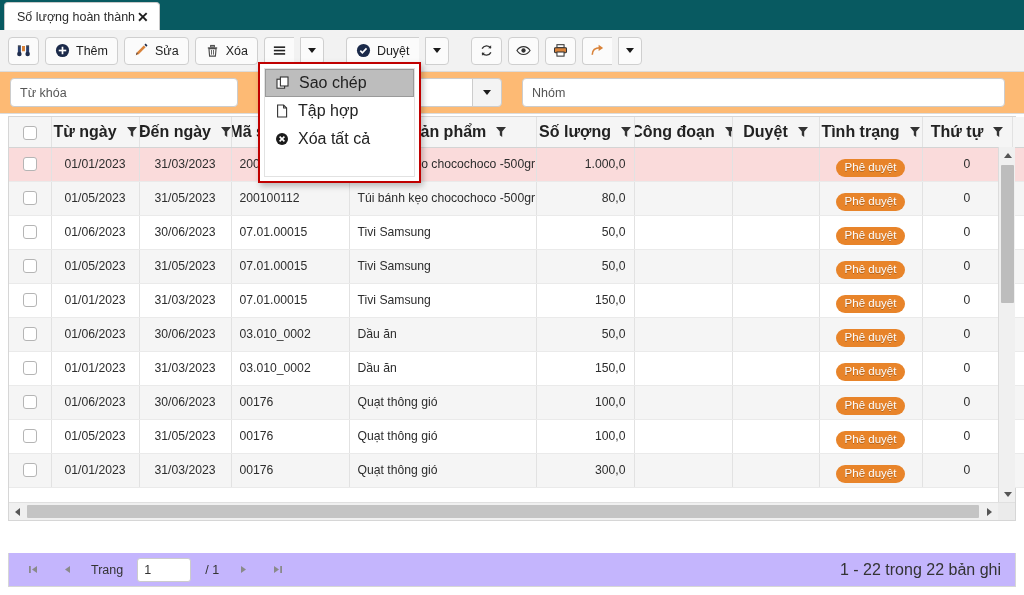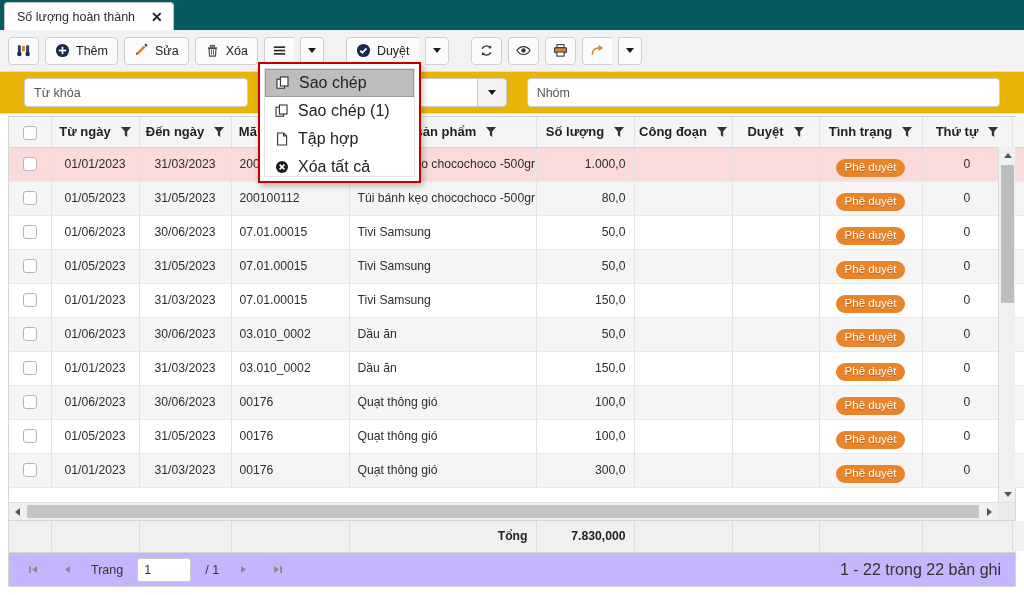--- a/index.html
+++ b/index.html
@@ -18,21 +18,21 @@
   .tabstrip {
     position: absolute; left: 0; top: 0; width: 1024px; height: 30px;
     background: #085a61;
   }
   .tab {
     position: absolute; left: 4px; top: 2px; height: 28px;
     background: #ffffff;
     border: 1px solid #c8c8c8; border-bottom: none;
     border-radius: 4px 4px 0 0;
     padding: 0 10px 0 12px;
-    display: flex; align-items: center; gap: 16px;
+    display: flex; align-items: center; gap: 2px;
     font-size: 12.5px; color: #2b2b2b;
   }
   .tab .tab-close {
     font-size: 14px; font-weight: bold; color: #1d1d1d; line-height: 1;
     cursor: pointer;
   }
 
   
   .toolbar {
     position: absolute; left: 0; top: 30px; width: 1024px; height: 42px;
@@ -54,22 +54,22 @@
   .tbtn.split-right { border-radius: 0 4px 4px 0; padding: 0 7px; min-width: 24px; }
   .tb-gap { width: 10px; }
   .caret { width: 0; height: 0; border-left: 4.5px solid transparent;
            border-right: 4.5px solid transparent; border-top: 5.5px solid #1b1b1b; }
 
   .ico { width: 15px; height: 15px; display: block; }
 
   
   .filterbar {
     position: absolute; left: 0; top: 72px; width: 1024px; height: 42px;
-    background: #eab308; border-bottom: 1px solid #dcdcdc;
-    display: flex; align-items: center; padding: 0 24px; gap: 20px;
+    background: #fdba74; border-bottom: 1px solid #dcdcdc;
+    display: flex; align-items: center; padding: 0 10px; gap: 20px;
   }
   .inp {
     height: 29px; background: #fff;
     border: 1px solid #cccccc; border-radius: 4px;
     padding: 0 9px; font-size: 12.5px; color: #3a3a3a;
     font-family: "Liberation Sans", sans-serif;
     outline: none;
   }
   .inp::placeholder { color: #555; opacity: 1; }
   .kw { width: 228px; }
@@ -94,21 +94,21 @@
   table.g th, table.g td {
     border-right: 1px solid #e2e2e2;
     border-bottom: 1px solid #eaeaea;
     padding: 0 8px; height: 34px;
     font-size: 12.2px; color: #2d2d2d;
     overflow: hidden; white-space: nowrap;
   }
   table.g thead th {
     background: #f5f5f5; height: 30px;
     border-bottom: 1px solid #d4d4d4;
-    font-weight: bold; color: #222; font-size: 13px;
+    font-weight: bold; color: #222; font-size: 16px;
     text-align: center; vertical-align: middle;
   }
   .thwrap { display: flex; align-items: center; justify-content: center; gap: 10px; }
   .funnel { width: 10px; height: 10px; flex: none; }
   .chk {
     width: 14px; height: 14px; border: 1px solid #b5b5b5; border-radius: 3px;
     background: #fff; display: inline-block; vertical-align: middle; cursor: pointer;
   }
   .c-chk { width: 42px; text-align: center; }
   .c-tn  { width: 88px; text-align: center; }
@@ -574,39 +574,20 @@
           <span class="tri l"></span>
         </div>
       <div class="hthumb"></div>
       <div class="arrowbox right">
           <span class="tri r"></span>
         </div>
       <div class="hcorner"></div>
     </div>
   </div>
 
-  <div class="summary">
-    <table class="sum">
-      <tbody>
-          <tr>
-        <td class="c-chk"></td>
-        <td class="c-tn"></td>
-        <td class="c-dn"></td>
-        <td class="c-ma"></td>
-        <td class="c-ten sum-label">Tổng</td>
-        <td class="c-sl sum-val">7.830,000</td>
-        <td class="c-cd"></td>
-        <td class="c-dt"></td>
-        <td class="c-tt"></td>
-        <td class="c-tu"></td>
-        <td class="c-pad"></td>
-      </tr>
-    </tbody>
-      </table>
-  </div>
 
   <div class="pager">
     <div class="pg-ico">
       <svg width="13" height="13" viewBox="0 0 13 13">
         <rect x="2" y="3" width="1.8" height="7" fill="#8a8a8a"></rect>
         <path d="M10 3v7L5 6.5z" fill="#8a8a8a"></path>
       </svg>
     </div>
     <div class="pg-ico">
       <svg width="13" height="13" viewBox="0 0 13 13">
@@ -631,27 +612,20 @@
   </div>
 
   <div class="menu-overlay">
     <div class="menu-inner" id="menu-inner">
         <div class="mitem active">
           <svg class="micon" viewBox="0 0 14 14">
             <rect x="1" y="3.2" width="7.6" height="9" fill="#fff" stroke="#333" stroke-width="1.1"></rect>
             <rect x="4.4" y="1" width="7.6" height="9" fill="#fff" stroke="#333" stroke-width="1.1"></rect>
           </svg>
           <span>Sao chép</span>
-        </div>
-        <div class="mitem">
-          <svg class="micon" viewBox="0 0 14 14">
-            <rect x="1" y="3.2" width="7.6" height="9" fill="#fff" stroke="#333" stroke-width="1.1"></rect>
-            <rect x="4.4" y="1" width="7.6" height="9" fill="#fff" stroke="#333" stroke-width="1.1"></rect>
-          </svg>
-          <span>Sao chép (1)</span>
         </div>
         <div class="mitem">
           <svg class="micon" viewBox="0 0 14 14">
             <path d="M2.6 1h6l3 3v9h-9z" fill="#fff" stroke="#333" stroke-width="1.1"></path>
             <path d="M8.6 1v3h3" fill="none" stroke="#333" stroke-width="1.1"></path>
           </svg>
           <span>Tập hợp</span>
         </div>
         <div class="mitem">
           <svg class="micon" viewBox="0 0 14 14">

